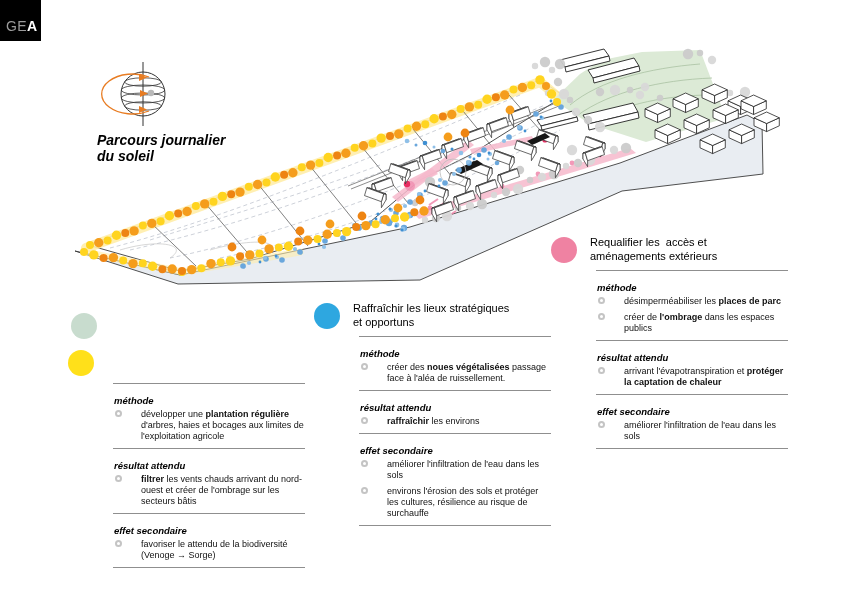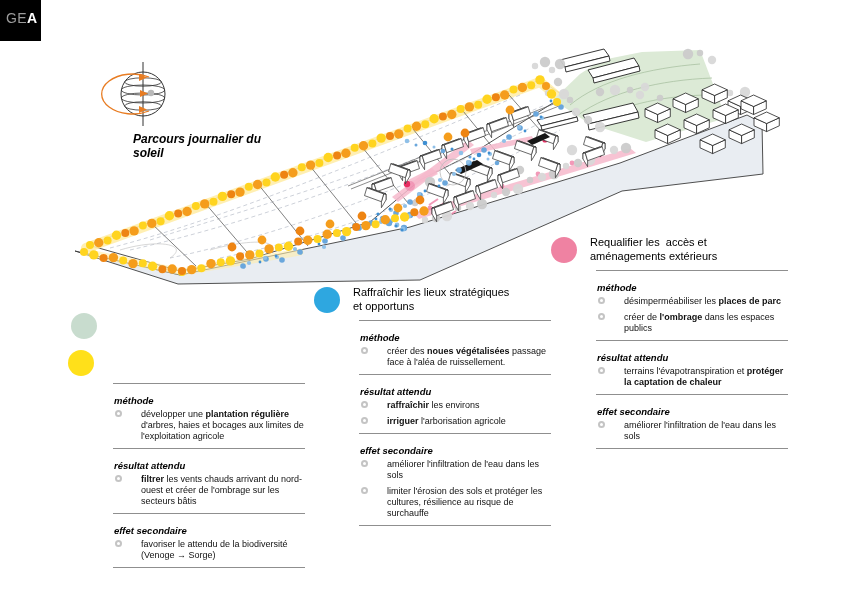--- a/index.html
+++ b/index.html
@@ -1,29 +1,29 @@
 <!DOCTYPE html>
 <html style="--band: #ffedaa; --park: #dcead6; --pcont: #a9c2a2; --pinkl: #f6b9cb; --pinkm: #ef7fa6; --slab: #e9edf2;"><head>
 <meta charset="utf-8">
 <style>
   html,body{margin:0;padding:0;background:#fff;}
   body{width:842px;height:595px;font-family:"Liberation Sans",sans-serif;color:#111;}
   .page{position:relative;width:842px;height:595px;overflow:hidden;background:#fff;}
 
   
   .logo{position:absolute;left:0;top:0;width:41px;height:41px;background:#000;
-        display:flex;align-items:flex-end;box-sizing:border-box;padding:0 0 16px 6px;
+        display:flex;align-items:flex-end;box-sizing:border-box;padding:0 0 8px 6px;
         font-size:14px;letter-spacing:.4px;line-height:1;}
   .logo .ge{color:#9b9b9b;font-weight:400;}
   .logo .a{color:#fff;font-weight:700;}
 
   
   .sun{position:absolute;left:95px;top:54px;}
   .sun-caption{position:absolute;left:97px;top:132px;width:130px;
-               font-size:12px;font-style:italic;font-weight:600;color:#000;margin-left:36px;}
+               font-size:14px;font-style:italic;font-weight:600;color:#000;}
 
   
   .axo{position:absolute;left:60px;top:28px;}
   .slabp{fill:var(--slab,#e9edf2);stroke:#3c3c3c;stroke-width:.9;stroke-linejoin:round;}
   .fieldp{fill:#fff;stroke:#3c3c3c;stroke-width:.9;stroke-linejoin:round;}
   .strip{stroke:#4a4a4a;stroke-width:.7;}
   .contour{stroke:#b7bdc9;stroke-width:.7;fill:none;stroke-dasharray:4 3;}
   .contour2{stroke:#c6c6c6;stroke-width:.7;fill:none;}
   .yband{stroke:var(--band,#ffedaa);stroke-width:10;fill:none;opacity:.9;stroke-linecap:round;}
   .yband2{stroke:var(--band,#ffedaa);stroke-width:7;fill:none;opacity:.6;stroke-linecap:round;}
@@ -550,54 +550,50 @@
           <div class="lsection">
             <div class="seclabel">effet secondaire</div>
             <div class="bullet">
               <span class="ring"></span>
               <div class="btext"><span>favoriser le attendu de la biodiversité (Venoge → Sorge)</span></div>
             </div>
           </div>
           <div class="endrule"></div>
         </div>
       </div>
-      <div class="legend-block" style="left: 314px; top: 286px;">
+      <div class="legend-block" style="left: 314px; top: 302px;">
         <div class="entry">
           <span class="dot" style="background: rgb(46, 167, 224);"></span>
           <div class="ltitle">Raffraîchir les lieux stratégiques
 et opportuns</div>
         </div>
         <div class="lsections">
           <div class="lsection">
             <div class="seclabel">méthode</div>
             <div class="bullet">
               <span class="ring"></span>
               <div class="btext"><span>créer des </span><b>noues végétalisées</b><span> passage face à l'aléa de ruissellement.</span></div>
             </div>
           </div>
           <div class="lsection">
             <div class="seclabel">résultat attendu</div>
             <div class="bullet">
               <span class="ring"></span>
               <div class="btext"><b>raffraîchir</b><span> les environs</span></div>
             </div>
-            <div class="bullet">
-              <span class="ring"></span>
-              <div class="btext"><b>irriguer</b><span> l'arborisation agricole</span></div>
-            </div>
           </div>
           <div class="lsection">
             <div class="seclabel">effet secondaire</div>
             <div class="bullet">
               <span class="ring"></span>
               <div class="btext"><span>améliorer l'infiltration de l'eau dans les sols</span></div>
             </div>
             <div class="bullet">
               <span class="ring"></span>
-              <div class="btext"><span>limiter l'érosion des sols et protéger les cultures, résilience au risque de surchauffe</span></div>
+              <div class="btext"><span>environs l'érosion des sols et protéger les cultures, résilience au risque de surchauffe</span></div>
             </div>
           </div>
           <div class="endrule"></div>
         </div>
       </div>
       <div class="legend-block" style="left: 551px; top: 236px;">
         <div class="entry">
           <span class="dot" style="background: rgb(239, 130, 162);"></span>
           <div class="ltitle">Requalifier les  accès et
 aménagements extérieurs</div>
@@ -611,21 +607,21 @@
             </div>
             <div class="bullet">
               <span class="ring"></span>
               <div class="btext"><span>créer de </span><b>l'ombrage</b><span> dans les espaces publics</span></div>
             </div>
           </div>
           <div class="lsection">
             <div class="seclabel">résultat attendu</div>
             <div class="bullet">
               <span class="ring"></span>
-              <div class="btext"><span>terrains l'évapotranspiration et </span><b>protéger la captation de chaleur</b></div>
+              <div class="btext"><span>arrivant l'évapotranspiration et </span><b>protéger la captation de chaleur</b></div>
             </div>
           </div>
           <div class="lsection">
             <div class="seclabel">effet secondaire</div>
             <div class="bullet">
               <span class="ring"></span>
               <div class="btext"><span>améliorer l'infiltration de l'eau dans les sols</span></div>
             </div>
           </div>
           <div class="endrule"></div>

